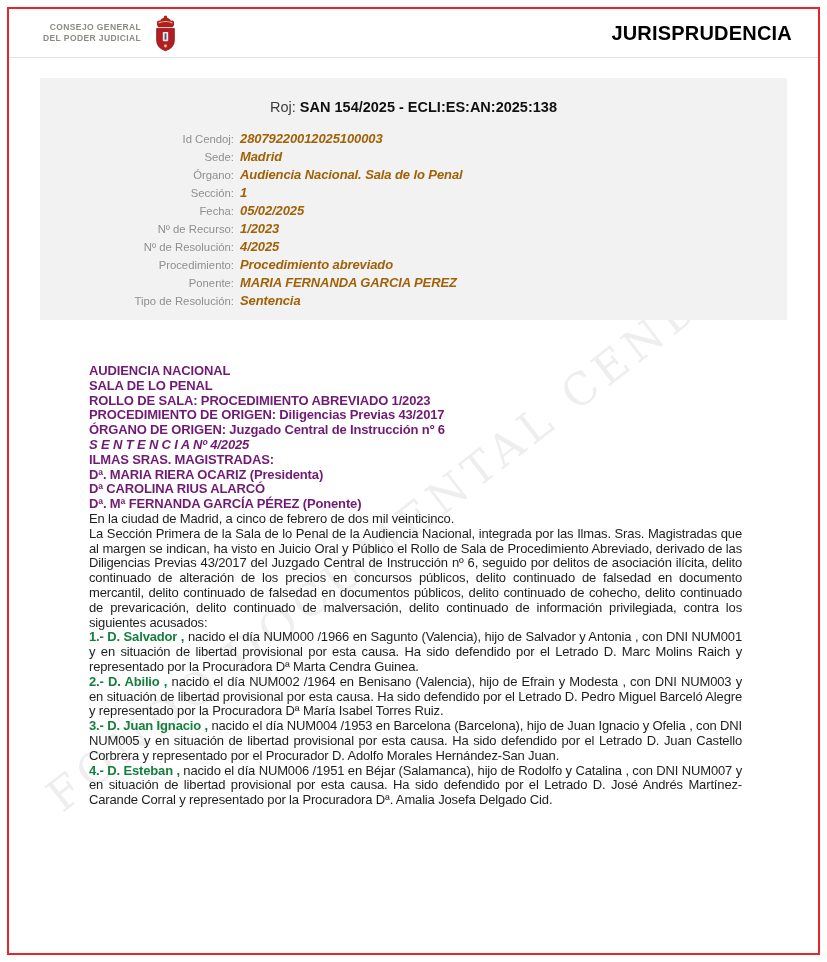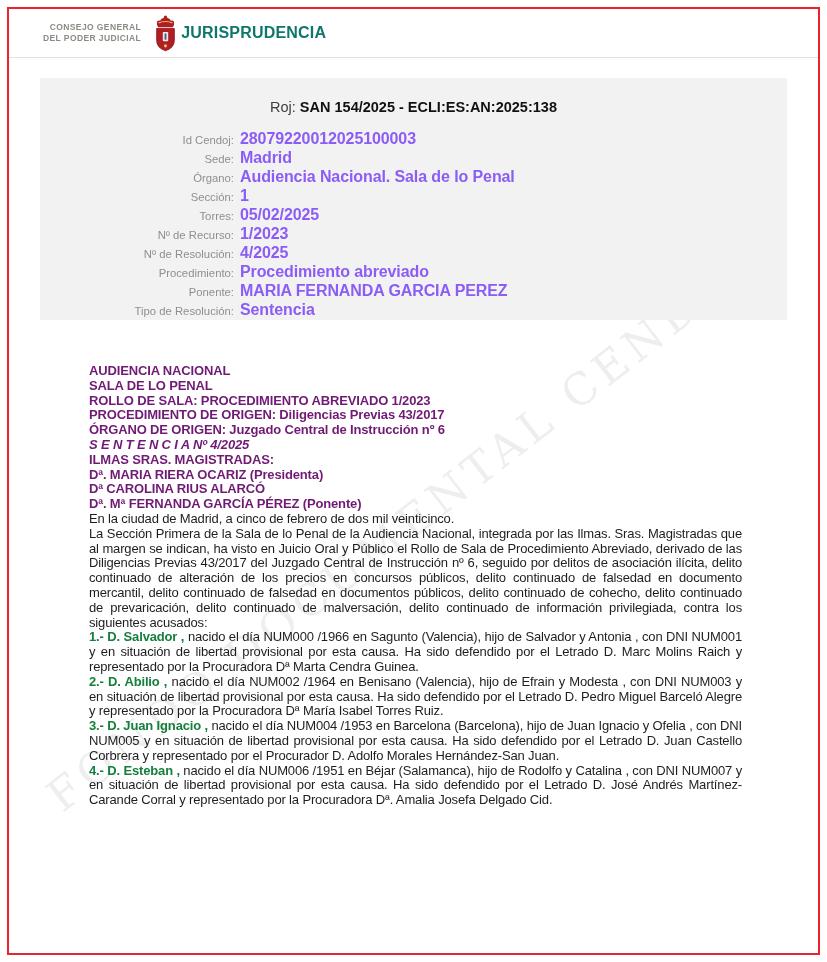--- a/index.html
+++ b/index.html
@@ -18,47 +18,48 @@
     position:absolute; left:400px; top:530px; z-index:0;
     transform:translate(-50%,-50%) rotate(-38deg);
     font-family:"DejaVu Serif", serif;
     font-size:44px; letter-spacing:6px; white-space:nowrap;
     color:rgba(90,90,90,0.10); font-weight:400;
   }
 
   
   .hdr {
     position:relative; z-index:1; height:49px;
-    display:flex; align-items:center; 
+    display:flex; align-items:center; justify-content:space-between;
     padding:0 26px 0 34px; border-bottom:1px solid #e2e2e2; background:#fff;
   }
   .logo { display:flex; align-items:center; gap:9px; }
   .logo-text {
     text-align:right; font-size:8.5px; font-weight:bold; color:#8b8b83;
     line-height:1.3; letter-spacing:0.4px;
   }
   .crest { width:31px; height:37px; display:block; }
   .juris {
-    font-size:16px; font-weight:bold; color:#0f766e; letter-spacing:0.2px;
+    font-size:20px; font-weight:bold; color:#000000; letter-spacing:0.2px;
   }
 
   
   .meta-box {
     position:relative; z-index:1; margin:20px 31px 0 31px; background:#f2f2f2;
     padding:21px 0 0 0; height:242px;
   }
   .roj-line { text-align:center; font-size:14.5px; color:#3d3d3d; margin-bottom:15px; }
   .roj-line strong { color:#111; }
   .meta-row { display:flex; align-items:baseline; line-height:18px; }
   .meta-label {
     flex:0 0 194px; text-align:right; color:#8f8f8f; font-size:11.3px;
   }
   .meta-value {
-    margin-left:6px; font-weight:bold; color:#8b5cf6; font-size:16px;
+    margin-left:6px; font-weight:bold; color:#a16207; font-size:13px;
     letter-spacing:-0.1px;
+    font-style:italic;
   }
 
   
   .doc-body {
     position:relative; z-index:1; margin:44px 76px 0 80px;
     color:#222; font-size:13px; letter-spacing:-0.15px;
   }
   .doc-body p { margin:0; }
   .h-line {
     font-weight:bold; color:#701a75; line-height:14.8px; margin-bottom:6px;
@@ -111,21 +112,21 @@
       </div>
       <div class="meta-row">
         <span class="meta-label">Órgano:</span>
         <span class="meta-value">Audiencia Nacional. Sala de lo Penal</span>
       </div>
       <div class="meta-row">
         <span class="meta-label">Sección:</span>
         <span class="meta-value">1</span>
       </div>
       <div class="meta-row">
-        <span class="meta-label">Torres:</span>
+        <span class="meta-label">Fecha:</span>
         <span class="meta-value">05/02/2025</span>
       </div>
       <div class="meta-row">
         <span class="meta-label">Nº de Recurso:</span>
         <span class="meta-value">1/2023</span>
       </div>
       <div class="meta-row">
         <span class="meta-label">Nº de Resolución:</span>
         <span class="meta-value">4/2025</span>
       </div>

